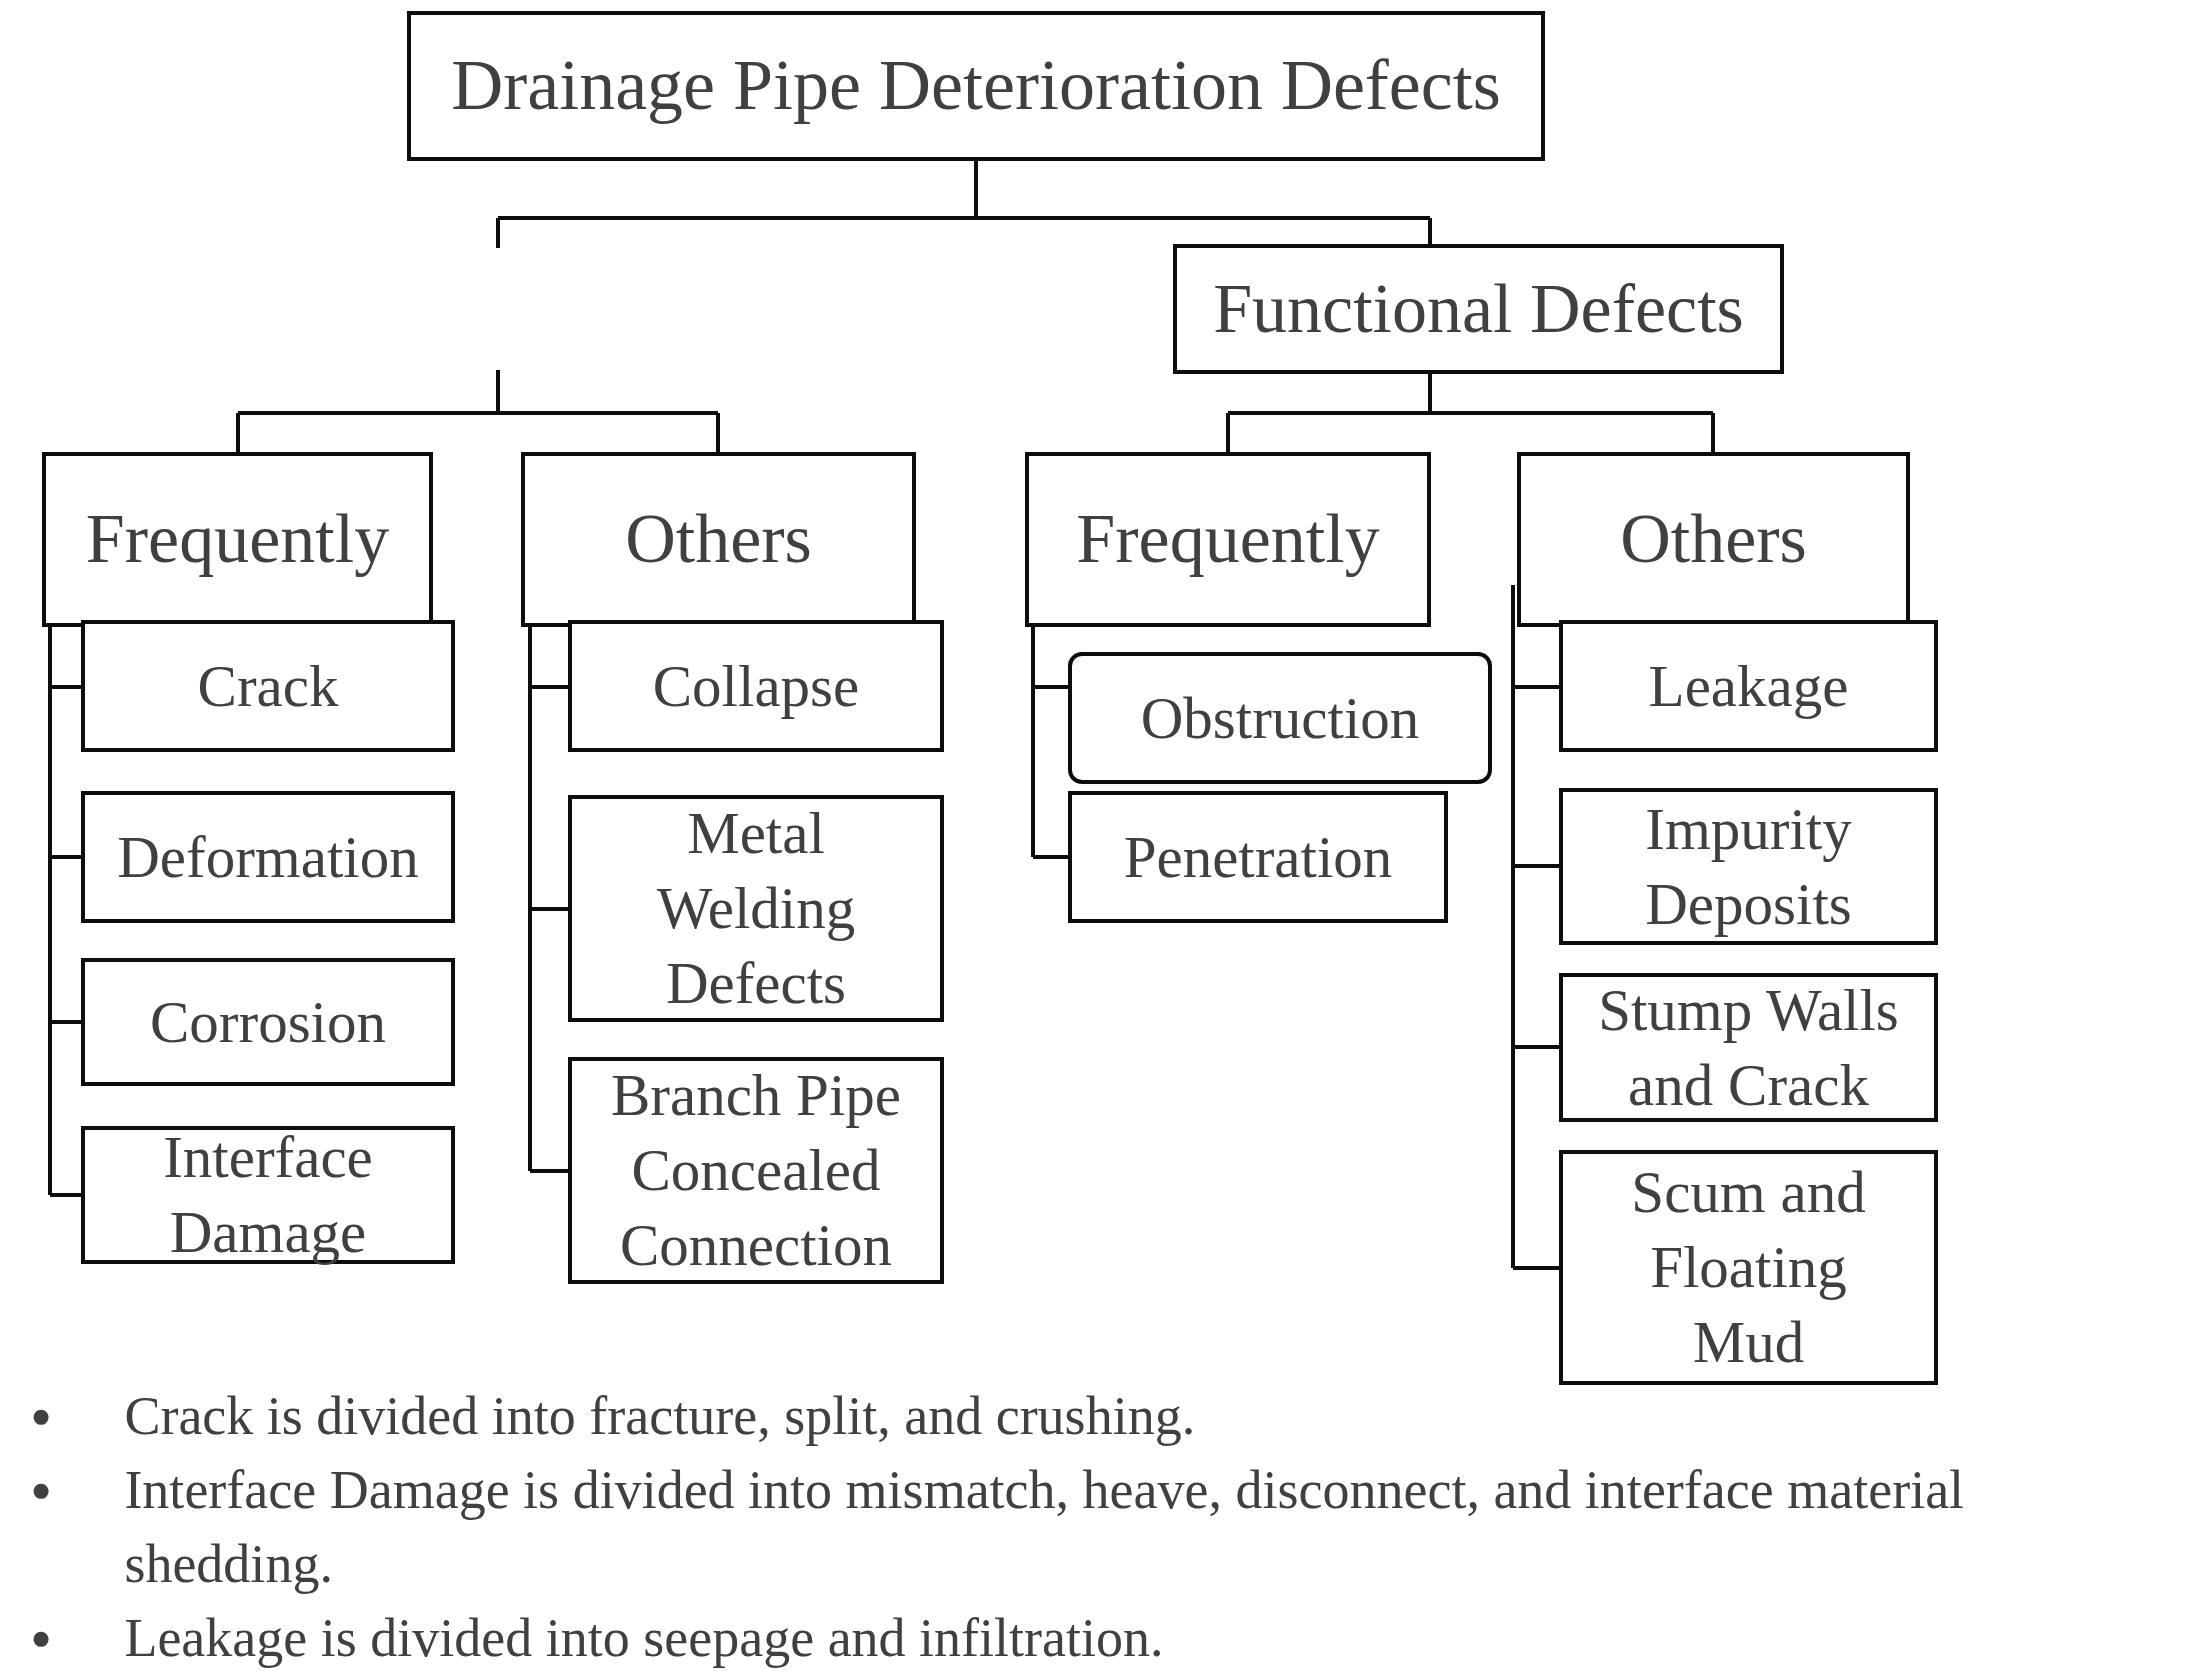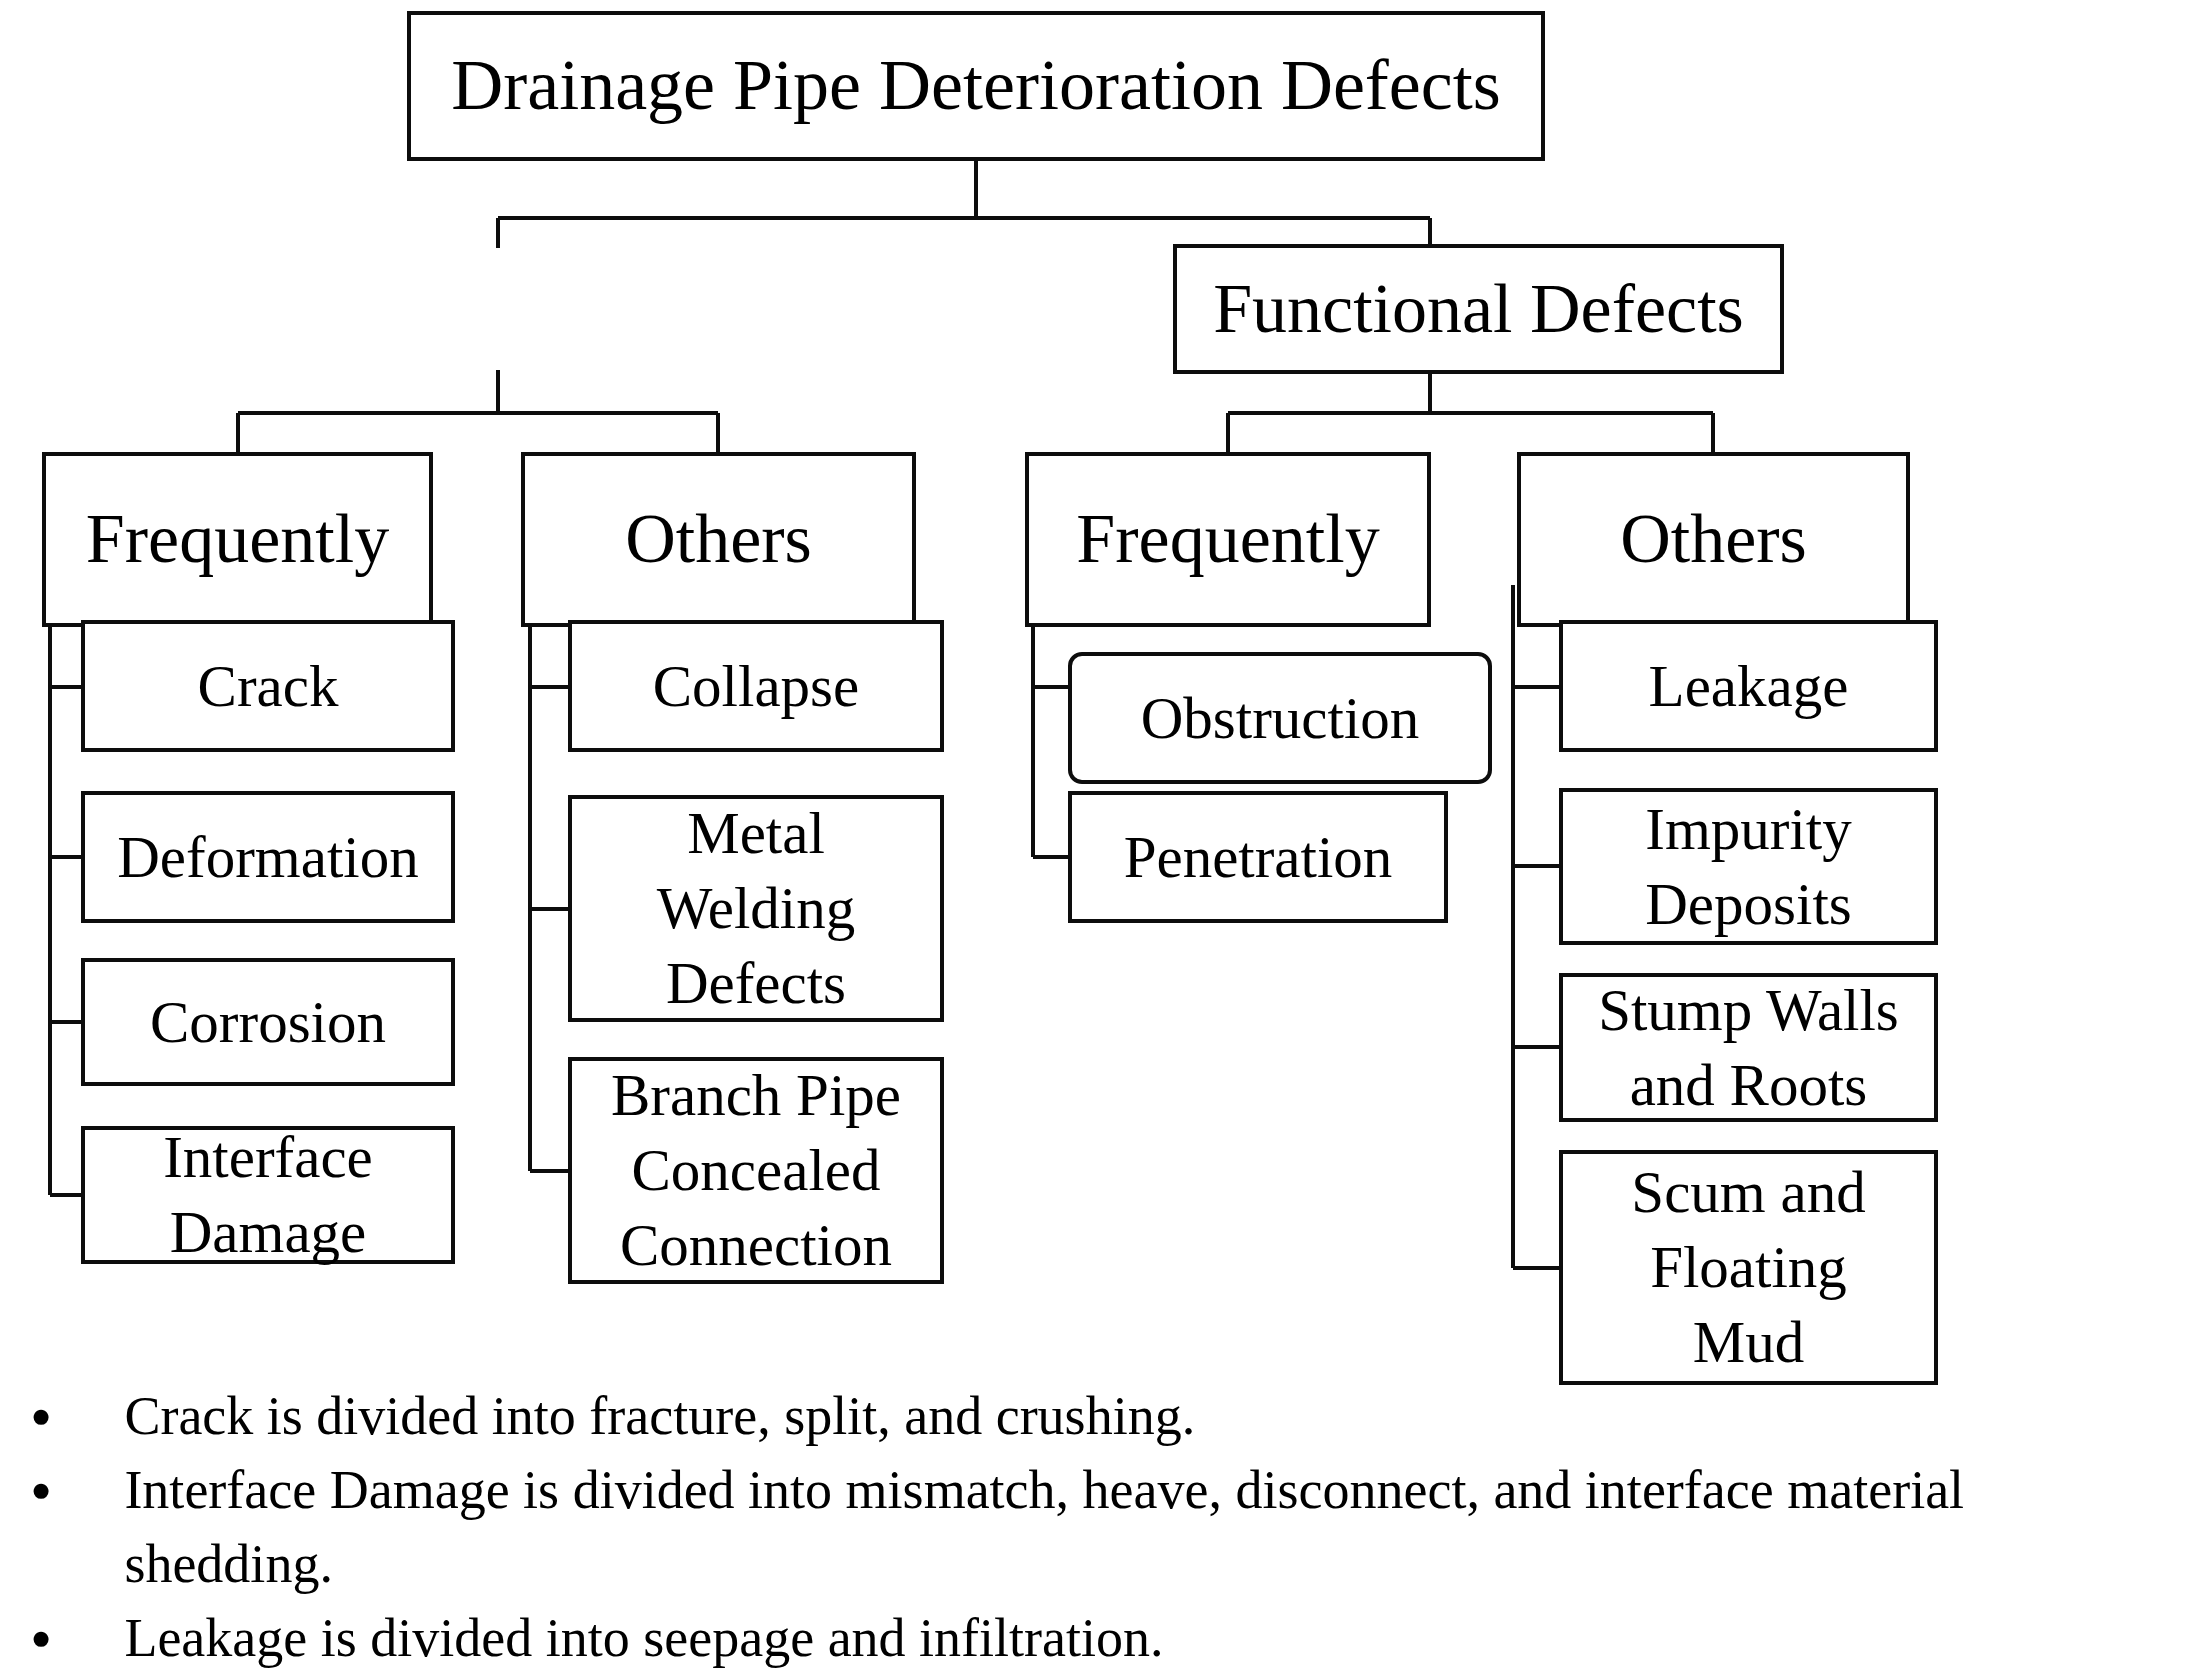--- a/index.html
+++ b/index.html
@@ -7,21 +7,21 @@
     margin: 0;
     padding: 0;
     background: #ffffff;
   }
   .canvas {
     position: relative;
     width: 2194px;
     height: 1675px;
     background: #ffffff;
     font-family: "Liberation Serif", "DejaVu Serif", serif;
-    color: #000000;
+    color: #404040;
     overflow: hidden;
   }
   .connectors {
     position: absolute;
     left: 0; top: 0;
     width: 2194px;
     height: 1675px;
     z-index: 0;
   }
   .box {
@@ -122,21 +122,21 @@
 
   <div class="box leaf leaf-collapse">Collapse</div>
   <div class="box leaf narrow leaf-metal-welding">Metal Welding Defects</div>
   <div class="box leaf leaf-branch-pipe">Branch Pipe Concealed Connection</div>
 
   <div class="box leaf leaf-obstruction">Obstruction</div>
   <div class="box leaf leaf-penetration">Penetration</div>
 
   <div class="box leaf leaf-leakage">Leakage</div>
   <div class="box leaf leaf-impurity">Impurity Deposits</div>
-  <div class="box leaf leaf-stump-walls">Stump Walls and Roots</div>
+  <div class="box leaf leaf-stump-walls">Stump Walls and Crack</div>
   <div class="box leaf narrow leaf-scum">Scum and Floating Mud</div>
 
   <div class="notes">
     <div class="note">
       <span class="note-bullet">●</span>
       <span class="note-text">Crack is divided into fracture, split, and crushing.</span>
     </div>
     <div class="note">
       <span class="note-bullet">●</span>
       <span class="note-text">Interface Damage is divided into mismatch, heave, disconnect, and interface material shedding.</span>

